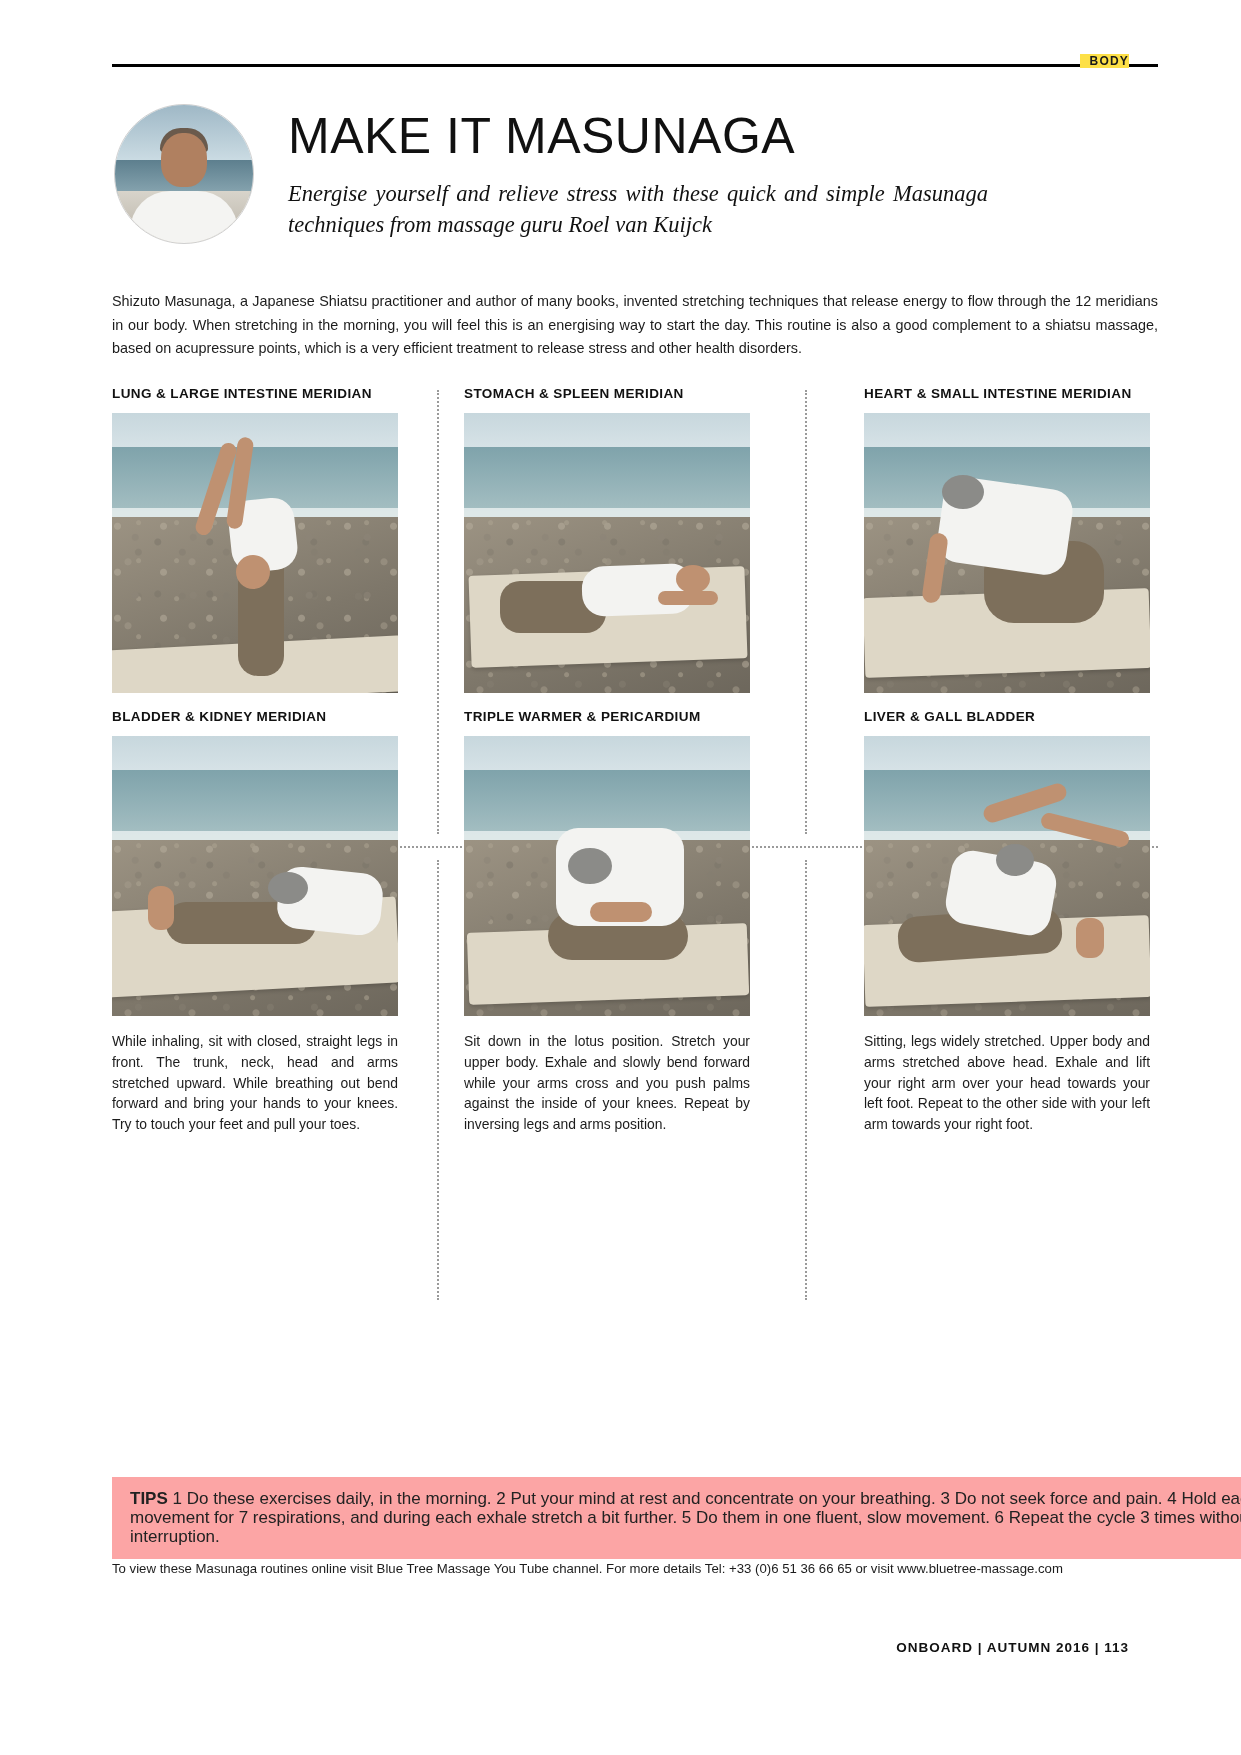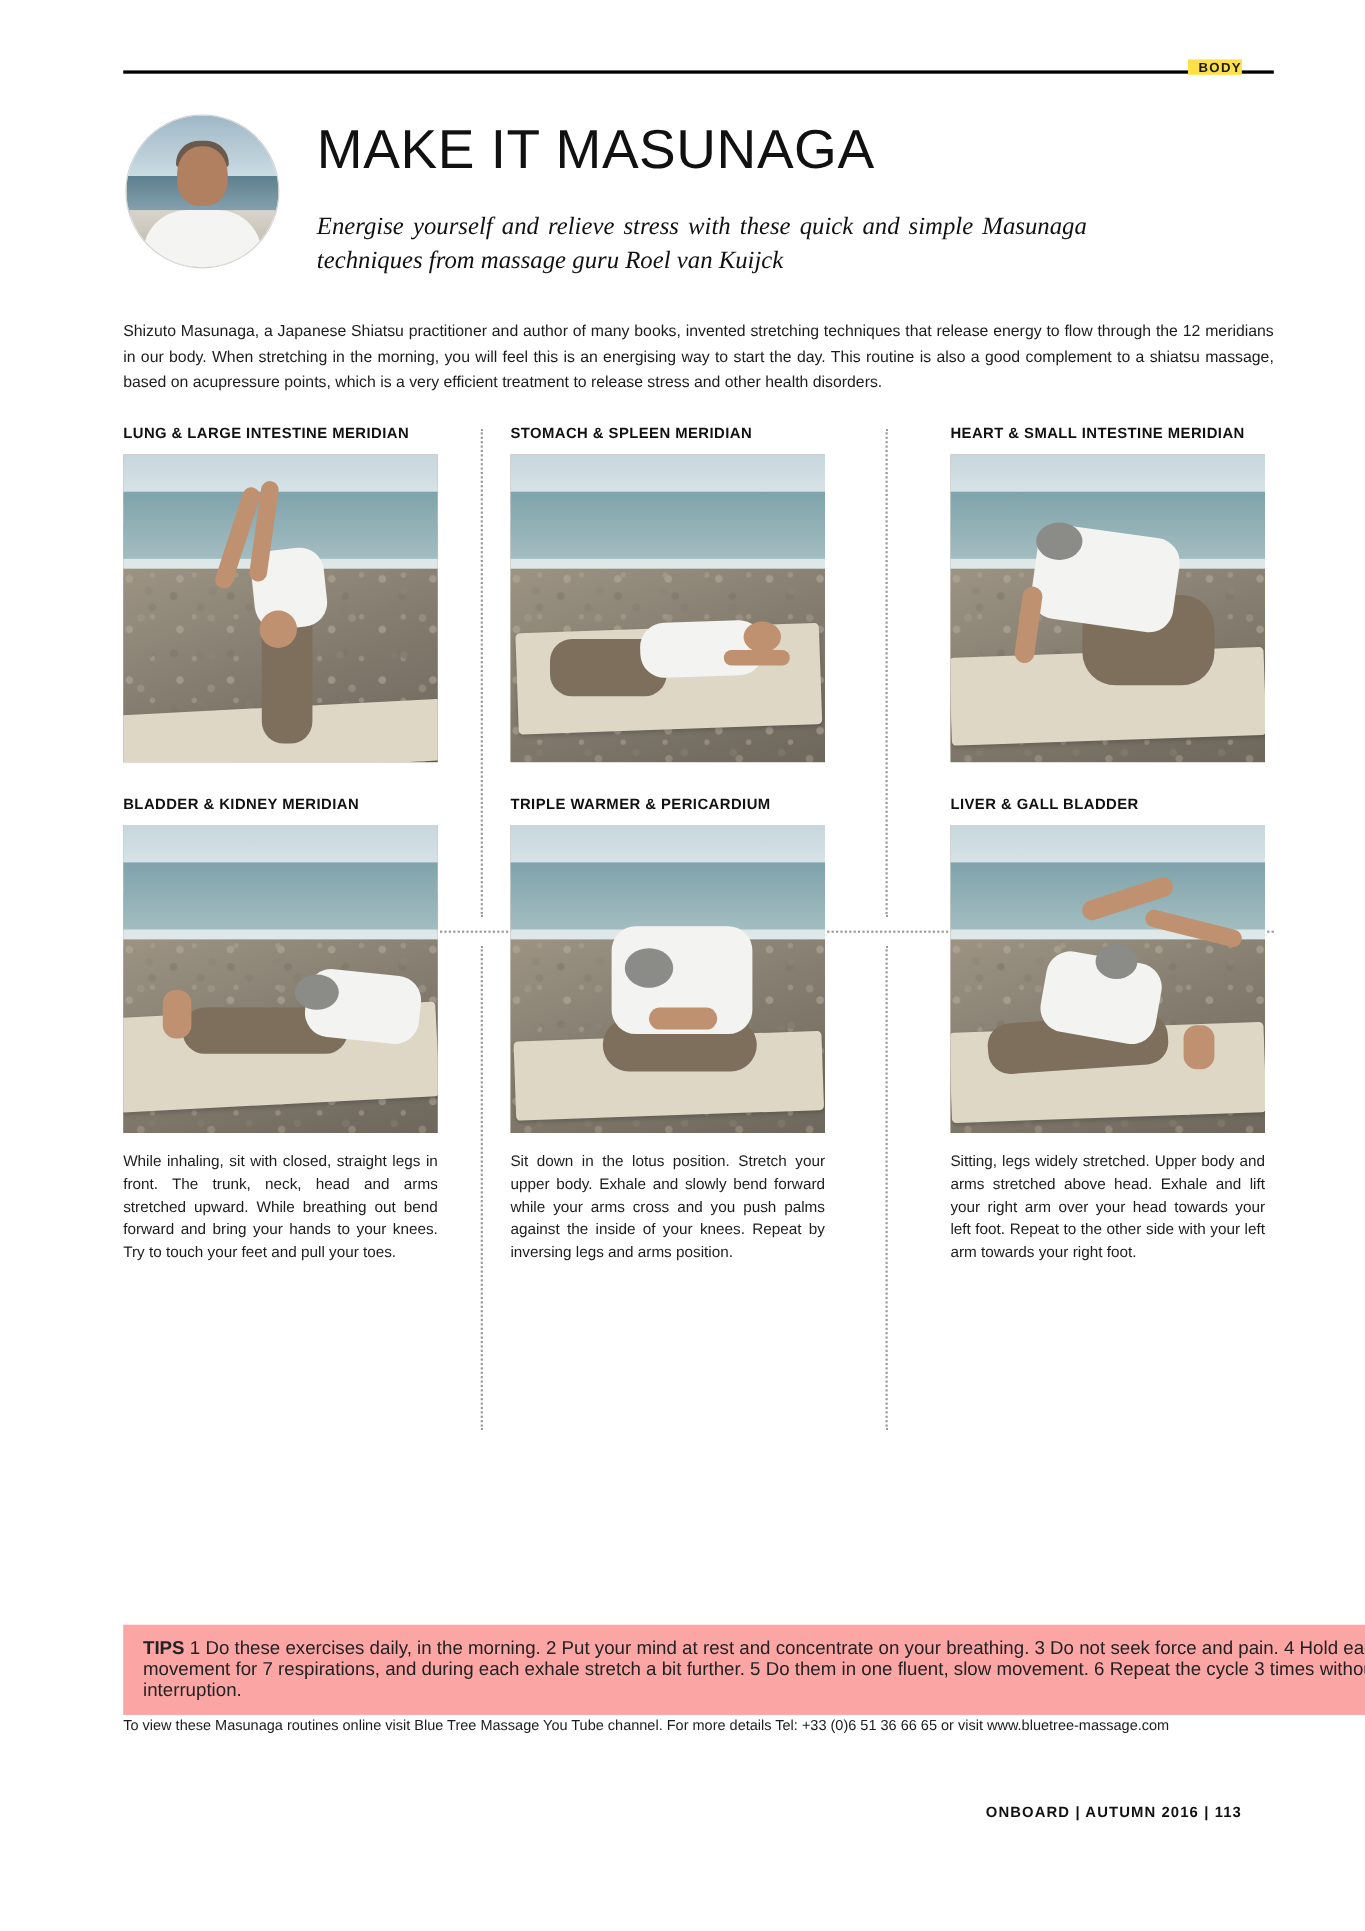--- a/index.html
+++ b/index.html
@@ -92,21 +92,21 @@
     top: 108px;
     font-size: 50px;
     letter-spacing: 0.5px;
     font-weight: 400;
     color: #111;
     line-height: 56px;
   }
   .subtitle {
     position: absolute;
     left: 288px;
-    top: 190px;
+    top: 178px;
     width: 700px;
     font-family: "Liberation Serif", serif;
     font-style: italic;
     font-size: 22.5px;
     line-height: 31px;
     color: #111;
     text-align: justify;
   }
 
   
@@ -325,21 +325,21 @@
         </div>
       </div>
 
     </div>
 
     <div class="hdiv" style="left:0; top:460px; width:1046px;"></div>
 
     <div class="vdiv" style="left:325px; top:474px; height:440px;"></div>
     <div class="vdiv" style="left:693px; top:474px; height:440px;"></div>
 
-    <div class="row" style="margin-top:30px;">
+    <div class="row" style="margin-top:16px;">
 
       <div class="col">
         <div class="col-title">BLADDER &amp; KIDNEY MERIDIAN</div>
         <div class="photo">
           <div class="scene">
             <div class="sky"></div>
               <div class="sea"></div>
               <div class="surf"></div>
             <div class="beach"></div>
               <div class="pebble"></div>

